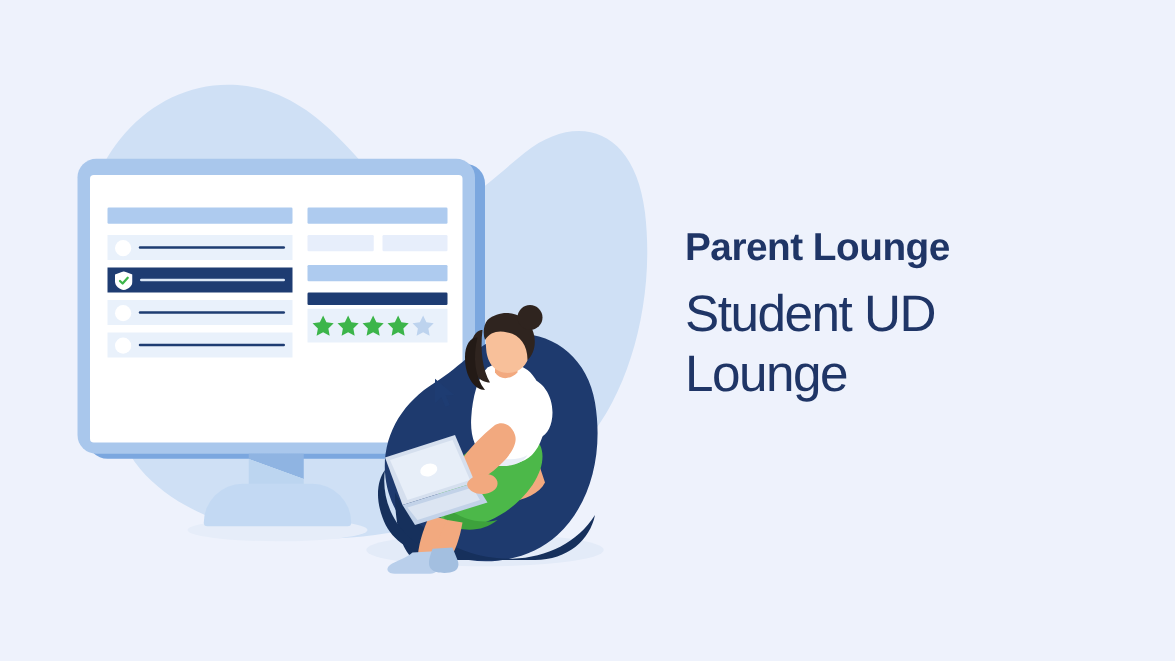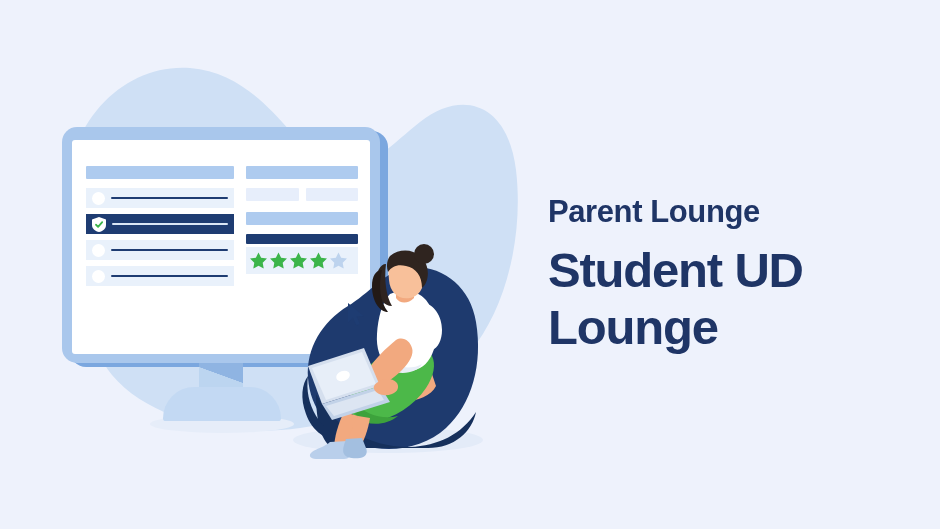--- a/index.html
+++ b/index.html
@@ -191,35 +191,35 @@
     left: 286px;
     top: 236px;
     width: 210px;
     height: 230px;
   }
 
   
   .text-block {
     position: absolute;
     left: 548px;
-    top: 195px;
+    top: 181px;
     width: 370px;
   }
   .eyebrow {
     font-size: 31px;
     font-weight: bold;
     color: #1f3566;
     letter-spacing: -0.4px;
     line-height: 1.1;
     margin: 0 0 13px 0;
     white-space: nowrap;
   }
   .headline {
-    font-size: 49px;
-    font-weight: bold;
+    font-size: 41px;
+    font-weight: normal;
     color: #1f3566;
     letter-spacing: -1.2px;
     line-height: 1.16;
     margin: 0;
   }
   .headline .l2 { display: block; }
 </style>
 </head>
 <body>
 

